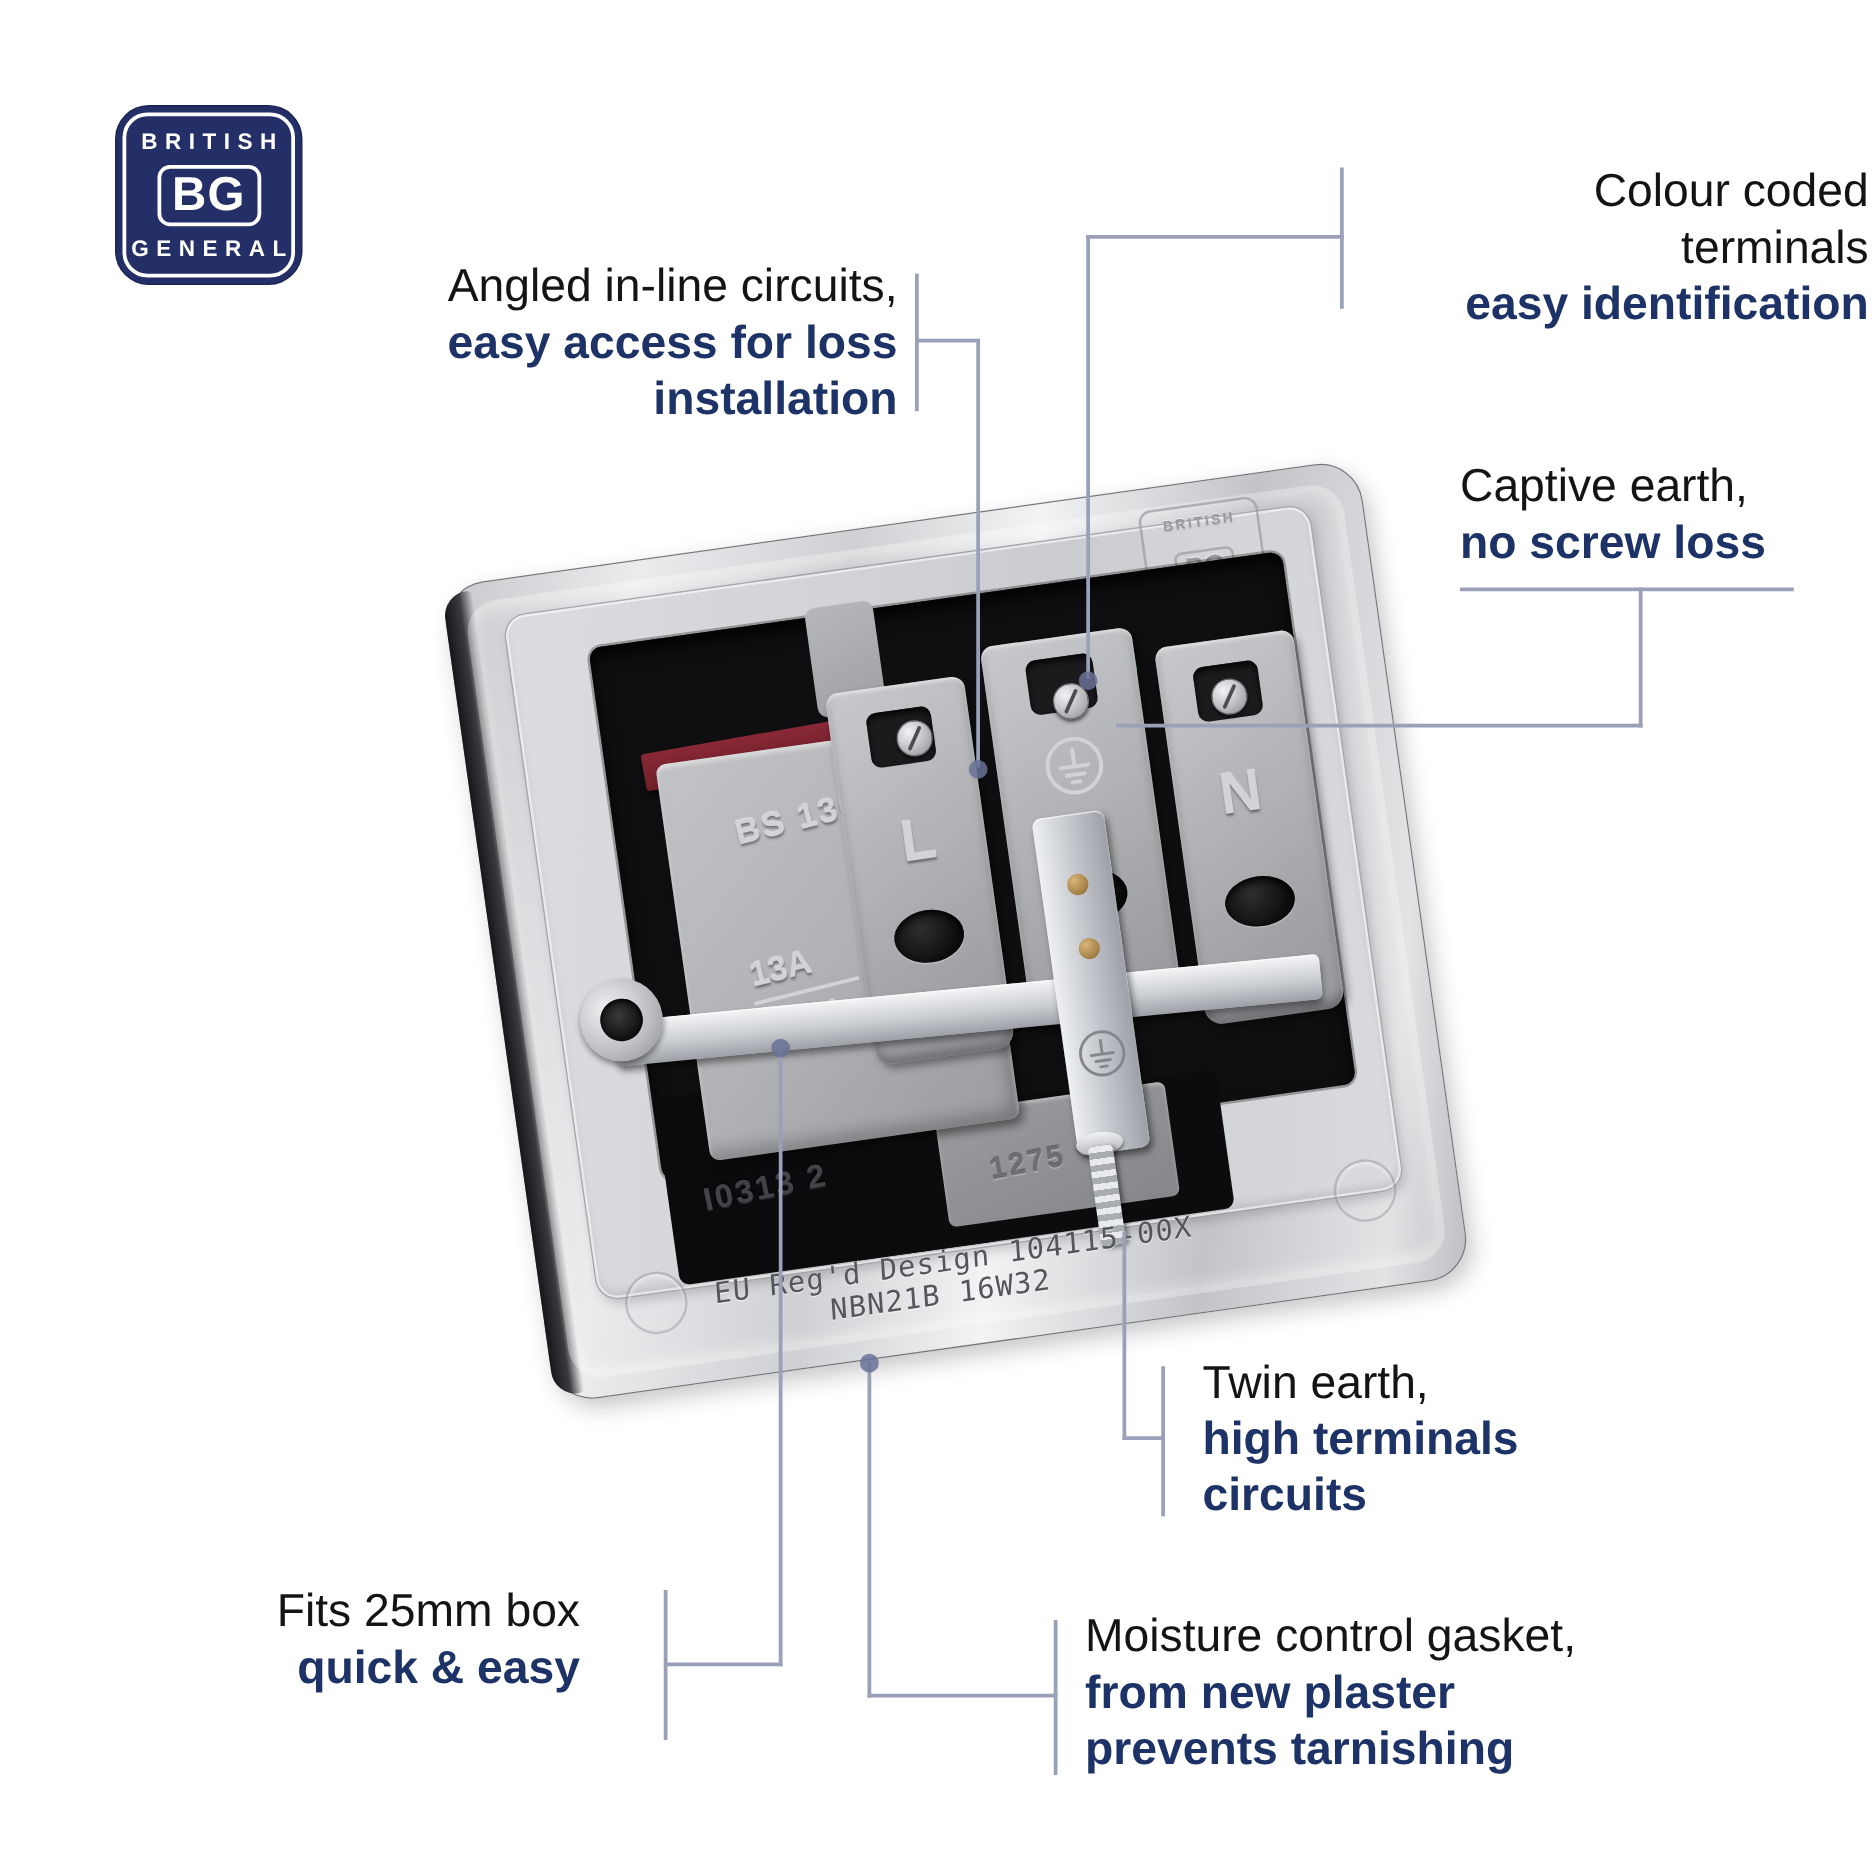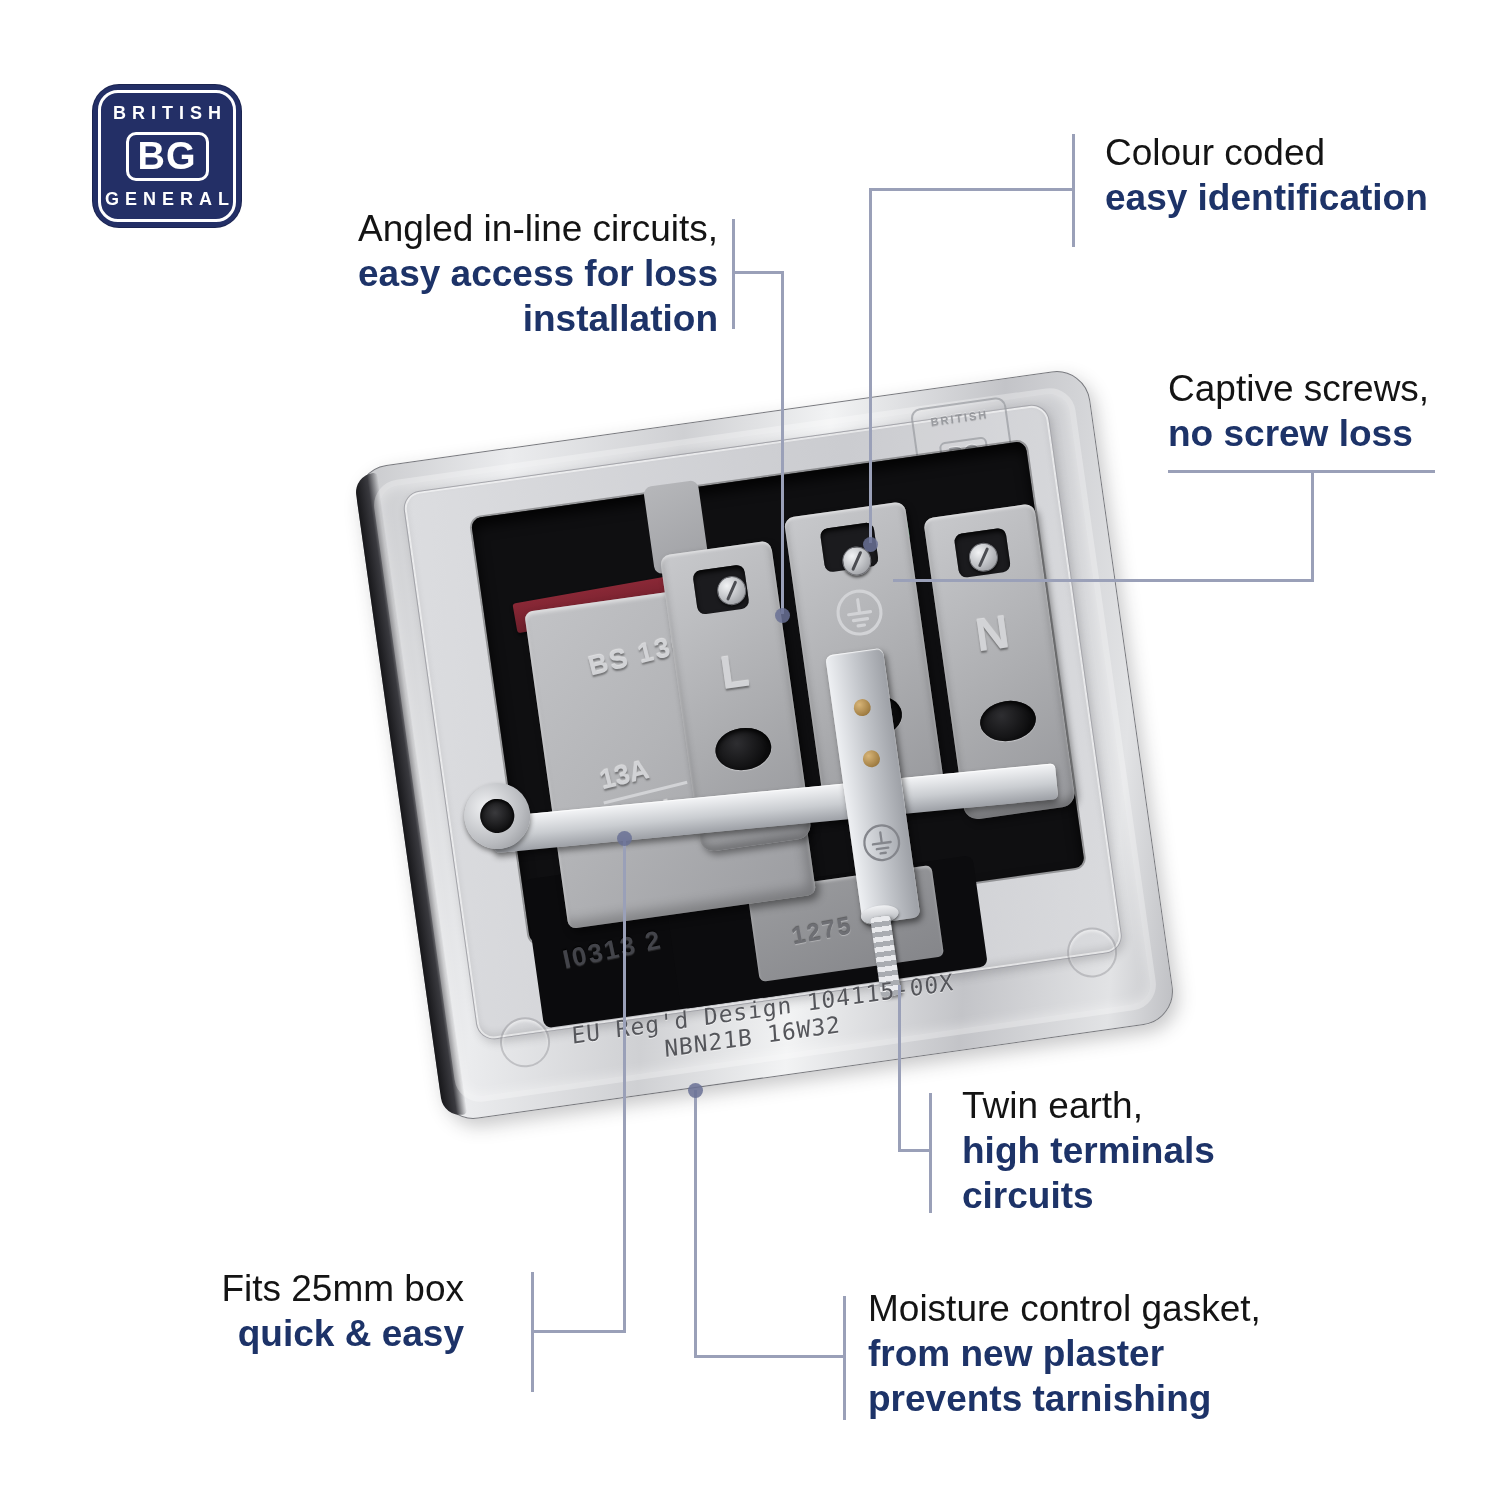--- a/index.html
+++ b/index.html
@@ -256,27 +256,28 @@
   <div class="cline" style="left:694px;top:1355px;width:152px;height:3px;"></div>
   <div class="cline" style="left:694px;top:1090px;width:3px;height:268px;"></div>
   <div class="cdot" style="left:688px;top:1083px;"></div>
 
   <div class="callout ta-r" style="right:782px;top:206px;width:470px;">
     <div class="t-black">Angled in-line circuits,</div>
     <div class="t-navy">easy access for loss</div>
     <div class="t-navy">installation</div>
   </div>
 
-  <div class="callout ta-l" style="left:1105px;top:130px;width:390px;">
+  <div class="callout ta-l" style="left:1105px;top:130px;width:390px;text-align:right;">
     <div class="t-black">Colour coded</div>
+    <div class="t-black">terminals</div>
     <div class="t-navy">easy identification</div>
   </div>
 
   <div class="callout ta-l" style="left:1168px;top:366px;width:330px;">
-    <div class="t-black">Captive screws,</div>
+    <div class="t-black">Captive earth,</div>
     <div class="t-navy">no screw loss</div>
   </div>
 
   <div class="callout ta-l" style="left:962px;top:1083px;width:330px;">
     <div class="t-black">Twin earth,</div>
     <div class="t-navy">high terminals</div>
     <div class="t-navy">circuits</div>
   </div>
 
   <div class="callout ta-r" style="right:1036px;top:1266px;width:330px;">

